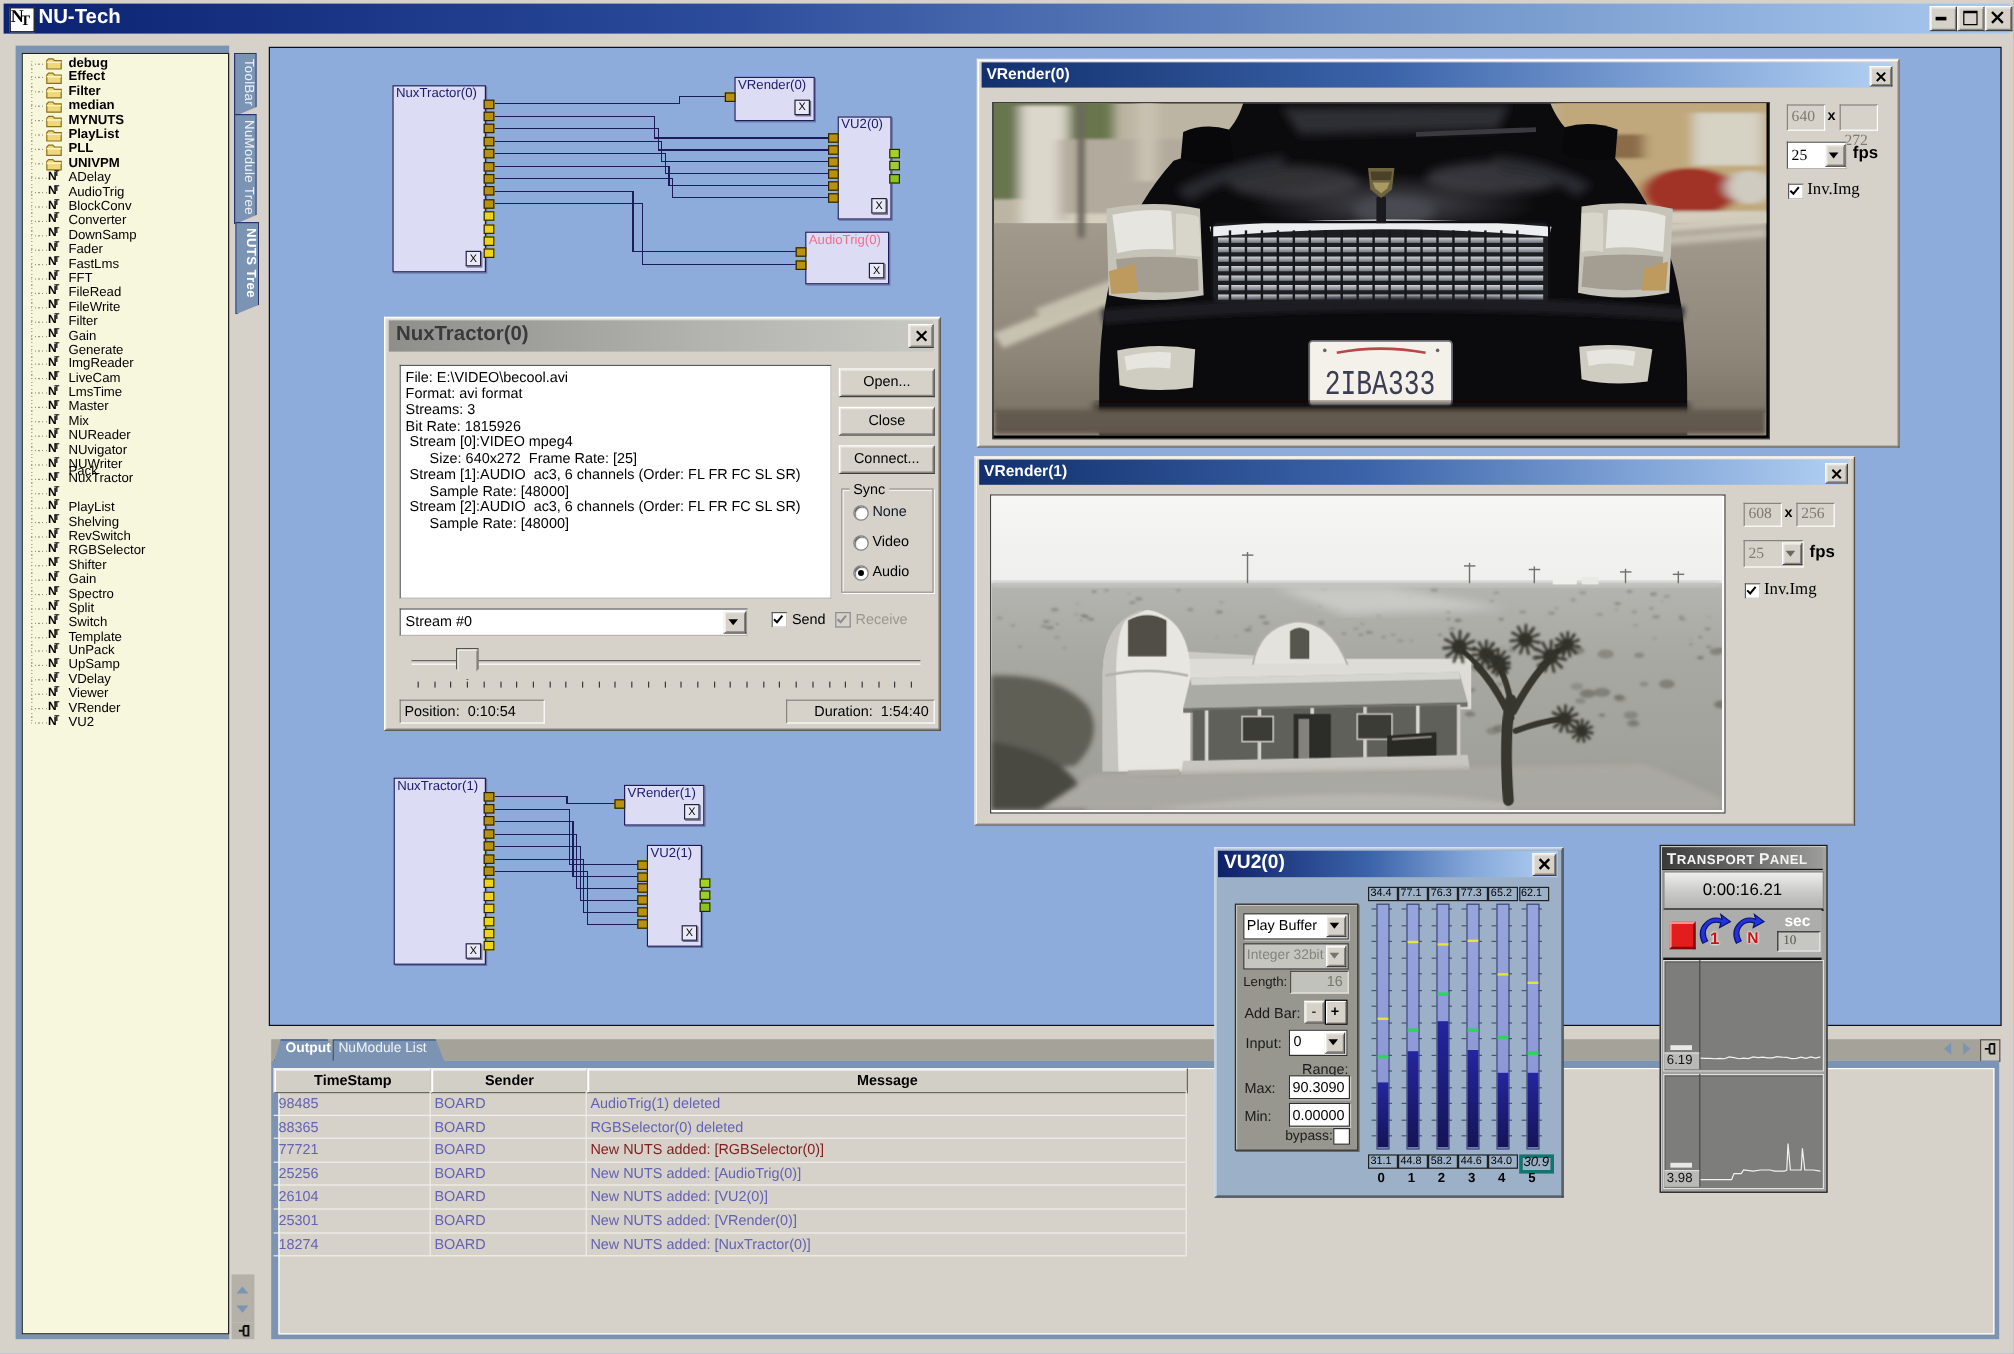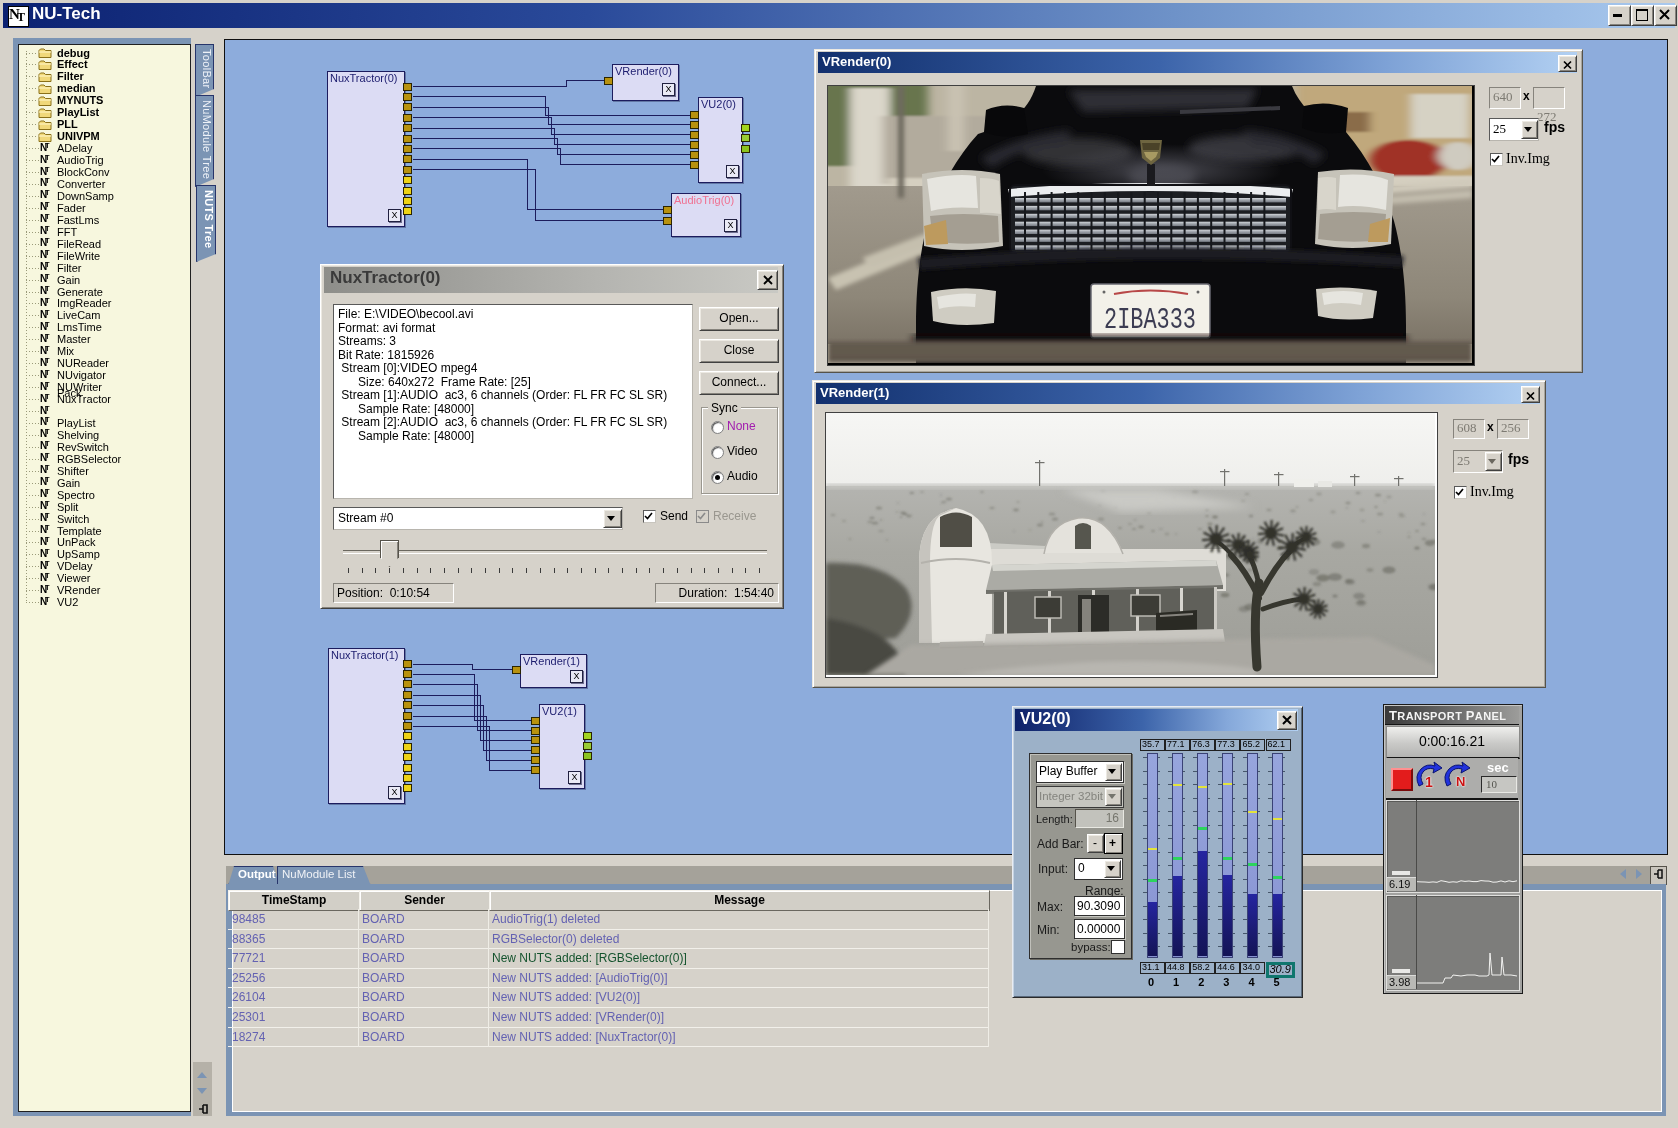--- a/index.html
+++ b/index.html
@@ -324,21 +324,21 @@
  Stream [1]:AUDIO  ac3, 6 channels (Order: FL FR FC SL SR)
       Sample Rate: [48000]
  Stream [2]:AUDIO  ac3, 6 channels (Order: FL FR FC SL SR)
       Sample Rate: [48000]</div>
 <div class="a raised" style="left:699px;top:307px;width:78px;height:22px;font-size:12px;color:#000;text-align:center;line-height:21px;">Open...</div>
 <div class="a raised" style="left:699px;top:339px;width:78px;height:22px;font-size:12px;color:#000;text-align:center;line-height:21px;">Close</div>
 <div class="a raised" style="left:699px;top:371px;width:78px;height:22px;font-size:12px;color:#000;text-align:center;line-height:21px;">Connect...</div>
 <div class="a" style="left:701px;top:407px;width:75px;height:85px;border:1px solid #9a978f;box-shadow:1px 1px 0 #fff, inset 1px 1px 0 #fff;"></div>
 <div class="a" style="left:708px;top:401px;font-size:12px;color:#000;background:#d6d2ca;padding:0 3px;">Sync</div>
 <div class="a" style="left:711px;top:421px;width:11px;height:11px;border-radius:50%;background:#fff;border:1px solid #808080;box-shadow:inset 1px 1px 1px #555;"></div>
-<div class="a" style="left:727px;top:419px;font-size:12px;color:#a21caf;">None</div>
+<div class="a" style="left:727px;top:419px;font-size:12px;color:#0f172a;">None</div>
 <div class="a" style="left:711px;top:446px;width:11px;height:11px;border-radius:50%;background:#fff;border:1px solid #808080;box-shadow:inset 1px 1px 1px #555;"></div>
 <div class="a" style="left:727px;top:444px;font-size:12px;color:#000;">Video</div>
 <div class="a" style="left:711px;top:471px;width:11px;height:11px;border-radius:50%;background:#fff;border:1px solid #808080;box-shadow:inset 1px 1px 1px #555;">
     <div style="position:absolute;left:3px;top:3px;width:5px;height:5px;border-radius:50%;background:#000;"></div>
   </div>
 <div class="a" style="left:727px;top:469px;font-size:12px;color:#000;">Audio</div>
 <div class="a fld" style="left:333px;top:507px;width:288px;height:21px;font-size:12px;color:#000;">
     <span style="position:absolute;left:4px;top:3px;">Stream #0</span>
   </div>
 <div class="a raised" style="left:603px;top:509px;width:17px;height:17px;"></div>
@@ -971,21 +971,21 @@
 <div class="a" style="left:232px;top:912px;font-size:12px;color:#6462b2;">98485</div>
 <div class="a" style="left:362px;top:912px;font-size:12px;color:#6462b2;">BOARD</div>
 <div class="a" style="left:492px;top:912px;font-size:12px;color:#6462b2;">AudioTrig(1) deleted</div>
 <div class="a" style="left:228px;top:928.6px;width:760px;height:19.6px;border-bottom:1px solid #f2f0ea;"></div>
 <div class="a" style="left:232px;top:931.6px;font-size:12px;color:#6462b2;">88365</div>
 <div class="a" style="left:362px;top:931.6px;font-size:12px;color:#6462b2;">BOARD</div>
 <div class="a" style="left:492px;top:931.6px;font-size:12px;color:#6462b2;">RGBSelector(0) deleted</div>
 <div class="a" style="left:228px;top:948.2px;width:760px;height:19.6px;border-bottom:1px solid #f2f0ea;"></div>
 <div class="a" style="left:232px;top:951.2px;font-size:12px;color:#6462b2;">77721</div>
 <div class="a" style="left:362px;top:951.2px;font-size:12px;color:#6462b2;">BOARD</div>
-<div class="a" style="left:492px;top:951.2px;font-size:12px;color:#14532d;">New NUTS added: [RGBSelector(0)]</div>
+<div class="a" style="left:492px;top:951.2px;font-size:12px;color:#7f1d1d;">New NUTS added: [RGBSelector(0)]</div>
 <div class="a" style="left:228px;top:967.8000000000001px;width:760px;height:19.6px;border-bottom:1px solid #f2f0ea;"></div>
 <div class="a" style="left:232px;top:970.8000000000001px;font-size:12px;color:#6462b2;">25256</div>
 <div class="a" style="left:362px;top:970.8000000000001px;font-size:12px;color:#6462b2;">BOARD</div>
 <div class="a" style="left:492px;top:970.8000000000001px;font-size:12px;color:#6462b2;text-align:right;">New NUTS added: [AudioTrig(0)]</div>
 <div class="a" style="left:228px;top:987.4000000000001px;width:760px;height:19.6px;border-bottom:1px solid #f2f0ea;"></div>
 <div class="a" style="left:232px;top:990.4000000000001px;font-size:12px;color:#6462b2;">26104</div>
 <div class="a" style="left:362px;top:990.4000000000001px;font-size:12px;color:#6462b2;">BOARD</div>
 <div class="a" style="left:492px;top:990.4000000000001px;font-size:12px;color:#6462b2;">New NUTS added: [VU2(0)]</div>
 <div class="a" style="left:228px;top:1007.0000000000001px;width:760px;height:19.6px;border-bottom:1px solid #f2f0ea;"></div>
 <div class="a" style="left:232px;top:1010.0000000000001px;font-size:12px;color:#6462b2;">25301</div>
@@ -1034,21 +1034,21 @@
 <div class="a" style="left:1037px;top:900px;font-size:12px;color:#1a1a1a;">Max:</div>
 <div class="a" style="left:1074px;top:896px;width:49px;height:18px;background:#fff;border:1px solid #303030;box-shadow:1px 1px 0 #c8c8c2;">
     <span style="position:absolute;left:2px;top:2px;font-size:12px;color:#000;">90.3090</span>
   </div>
 <div class="a" style="left:1037px;top:923px;font-size:12px;color:#1a1a1a;">Min:</div>
 <div class="a" style="left:1074px;top:919px;width:49px;height:18px;background:#fff;border:1px solid #303030;box-shadow:1px 1px 0 #c8c8c2;">
     <span style="position:absolute;left:2px;top:2px;font-size:12px;color:#000;">0.00000</span>
   </div>
 <div class="a" style="left:1071px;top:941px;font-size:11.5px;color:#1a1a1a;">bypass:</div>
 <div class="a" style="left:1111px;top:940px;width:12px;height:12px;background:#fff;border:1px solid #303030;"></div>
-<div class="a" style="left:1140.0px;top:739px;width:22px;height:10px;border:1px solid #202020;font-size:9px;line-height:9px;color:#000;text-align:left;padding-left:1px;">35.7</div>
+<div class="a" style="left:1140.0px;top:739px;width:22px;height:10px;border:1px solid #202020;font-size:9px;line-height:9px;color:#000;text-align:left;padding-left:1px;">34.4</div>
 <div class="a" style="left:1142.5px;top:757.0px;width:4px;height:1px;background:#46566a;"></div>
 <div class="a" style="left:1155.5px;top:757.0px;width:4px;height:1px;background:#46566a;"></div>
 <div class="a" style="left:1142.5px;top:770.5px;width:4px;height:1px;background:#46566a;"></div>
 <div class="a" style="left:1155.5px;top:770.5px;width:4px;height:1px;background:#46566a;"></div>
 <div class="a" style="left:1142.5px;top:784.0px;width:4px;height:1px;background:#46566a;"></div>
 <div class="a" style="left:1155.5px;top:784.0px;width:4px;height:1px;background:#46566a;"></div>
 <div class="a" style="left:1142.5px;top:797.5px;width:4px;height:1px;background:#46566a;"></div>
 <div class="a" style="left:1155.5px;top:797.5px;width:4px;height:1px;background:#46566a;"></div>
 <div class="a" style="left:1142.5px;top:811.0px;width:4px;height:1px;background:#46566a;"></div>
 <div class="a" style="left:1155.5px;top:811.0px;width:4px;height:1px;background:#46566a;"></div>

